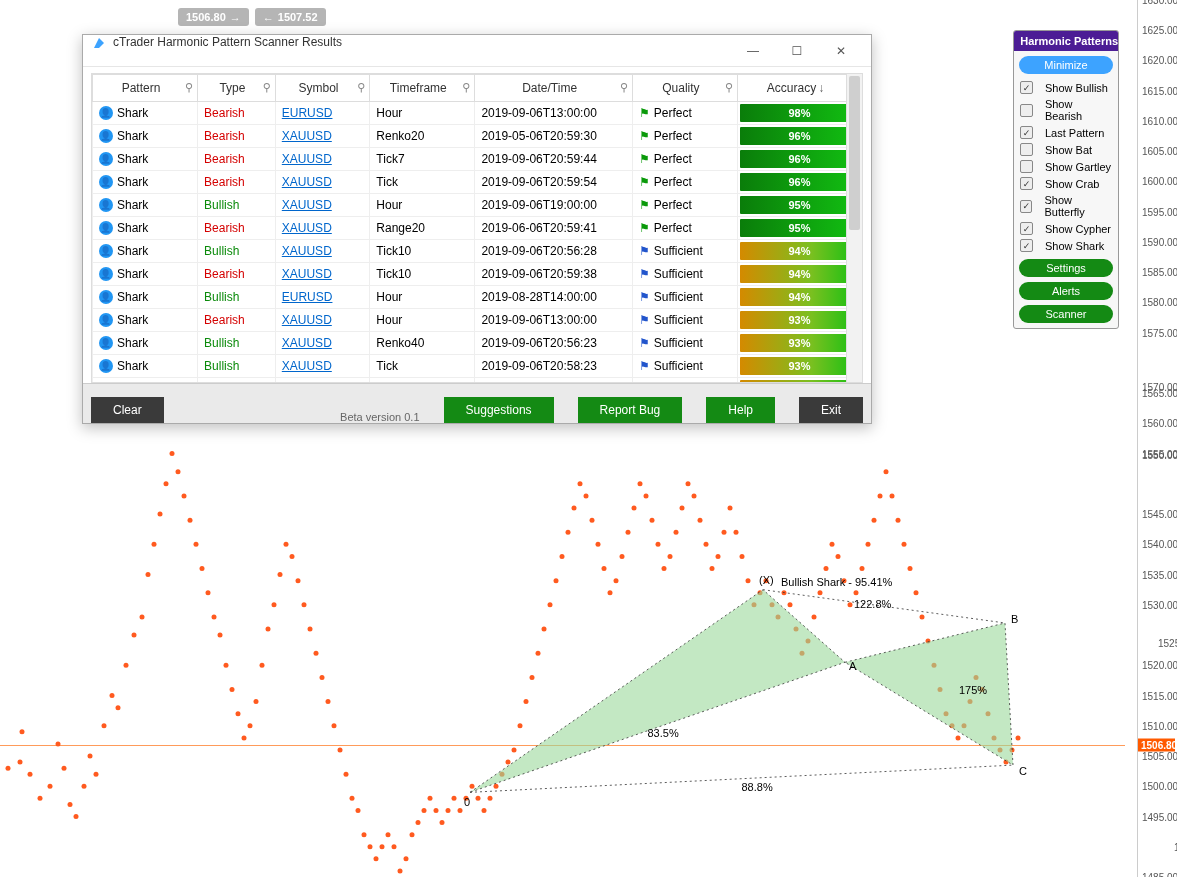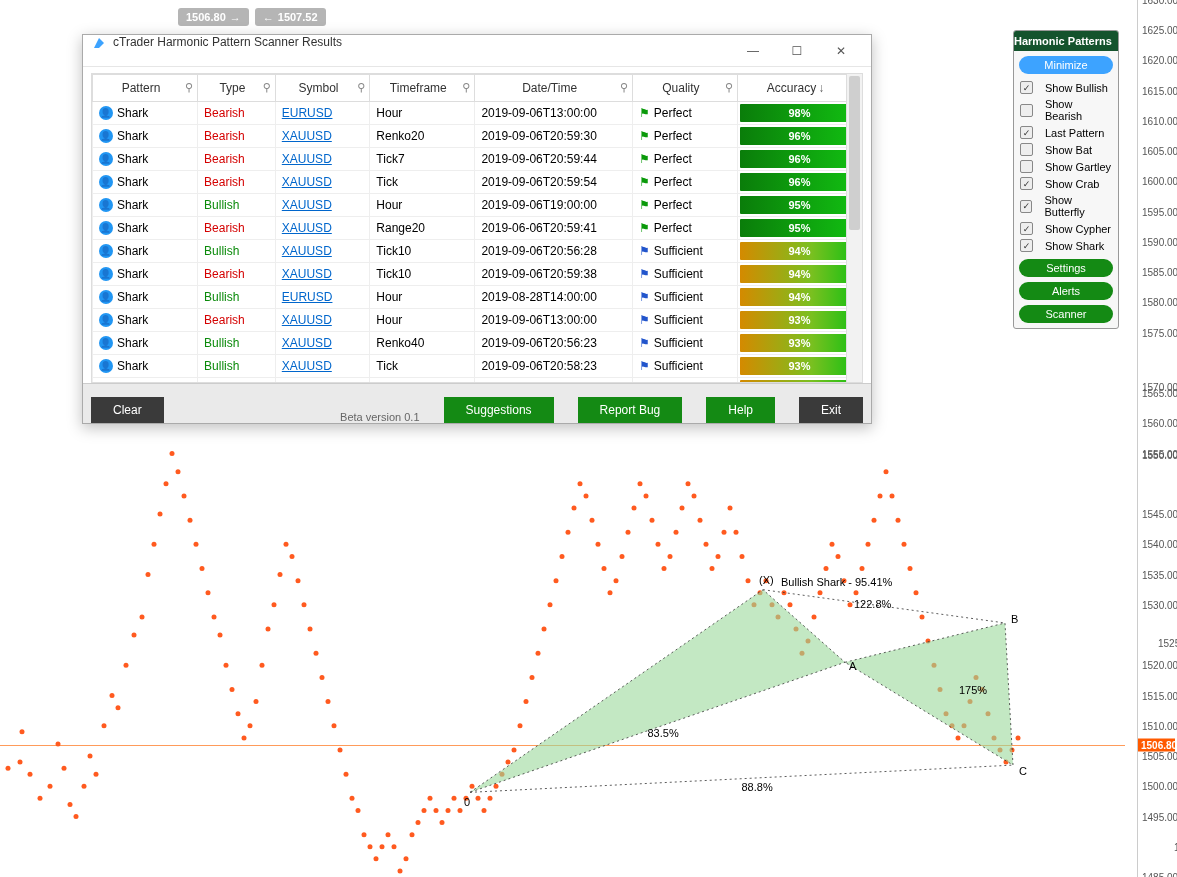--- a/index.html
+++ b/index.html
@@ -10,21 +10,21 @@
 .price-badge { background: #b5b5b5; color: #fff; font-size: 11px; font-weight: 600; padding: 3px 8px; border-radius: 3px; display: flex; align-items: center; gap: 4px; }
 
 
 .price-axis { position: absolute; right: 0; top: 0; bottom: 0; width: 40px; border-left: 1px solid #ccc; background: #fff; font-size: 10px; color: #555; }
 .price-tick { position: absolute; left: 4px; transform: translateY(-50%); }
 .price-marker { position: absolute; left: 0; right: 2px; background: #ff5a00; color: #fff; font-size: 10px; font-weight: 600; padding: 1px 3px; text-align: left; transform: translateY(-50%); }
 .price-hline { position: absolute; left: 0; height: 0; border-top: 1px solid #ff9b5a; }
 
 
 .side-panel { position: absolute; top: 30px; right: 58px; width: 106px; background: #f7f7f7; border: 1px solid #999; border-radius: 3px; font-size: 11px; }
-.side-panel .hdr { background: #14532d; color: #fff; text-align: left; padding: 4px 0; font-weight: 600; border-radius: 2px 2px 0 0; }
+.side-panel .hdr { background: #4c1d95; color: #fff; text-align: right; padding: 4px 0; font-weight: 600; border-radius: 2px 2px 0 0; }
 .side-panel .btn { margin: 5px; padding: 3px 0; text-align: center; color: #fff; border-radius: 10px; font-size: 11px; cursor: pointer; }
 .btn-blue { background: #3da3ff; }
 .btn-green { background: #148a14; }
 .side-panel .opt { display: flex; align-items: center; gap: 12px; padding: 2px 6px; }
 .side-panel .opt .chk { width: 13px; height: 13px; border: 1px solid #888; border-radius: 2px; background: #eee; display: flex; align-items: center; justify-content: center; font-size: 9px; color: #333; }
 .side-panel .opt .chk.on::before { content: "✓"; }
 
 
 .dialog { position: absolute; top: 34px; left: 82px; width: 790px; height: 390px; background: #fff; border: 1px solid #aaa; box-shadow: 0 4px 14px rgba(0,0,0,.25); display: flex; flex-direction: column; }
 .titlebar { height: 32px; display: flex; align-items: flex-start; padding: 0 8px; font-size: 12px; color: #333; border-bottom: 1px solid #e6e6e6; }
@@ -222,21 +222,21 @@
           <tr>
             <td>
               <div class="pattern-cell">
                 <span class="pattern-icon">👤</span>
                 <span>Shark</span>
               </div>
             </td>
             <td class="type-bear">Bearish</td>
             <td><a class="symbol-link">XAUUSD</a></td>
             <td>Renko20</td>
-            <td>2019-09-06T20:59:30</td>
+            <td>2019-05-06T20:59:30</td>
             <td>
               <div class="quality-cell">
                 <span class="flag green">⚑</span>
                 <span>Perfect</span>
               </div>
             </td>
             <td class="acc-cell">
               <div class="acc-bar acc-green">96%</div>
             </td>
           </tr>

